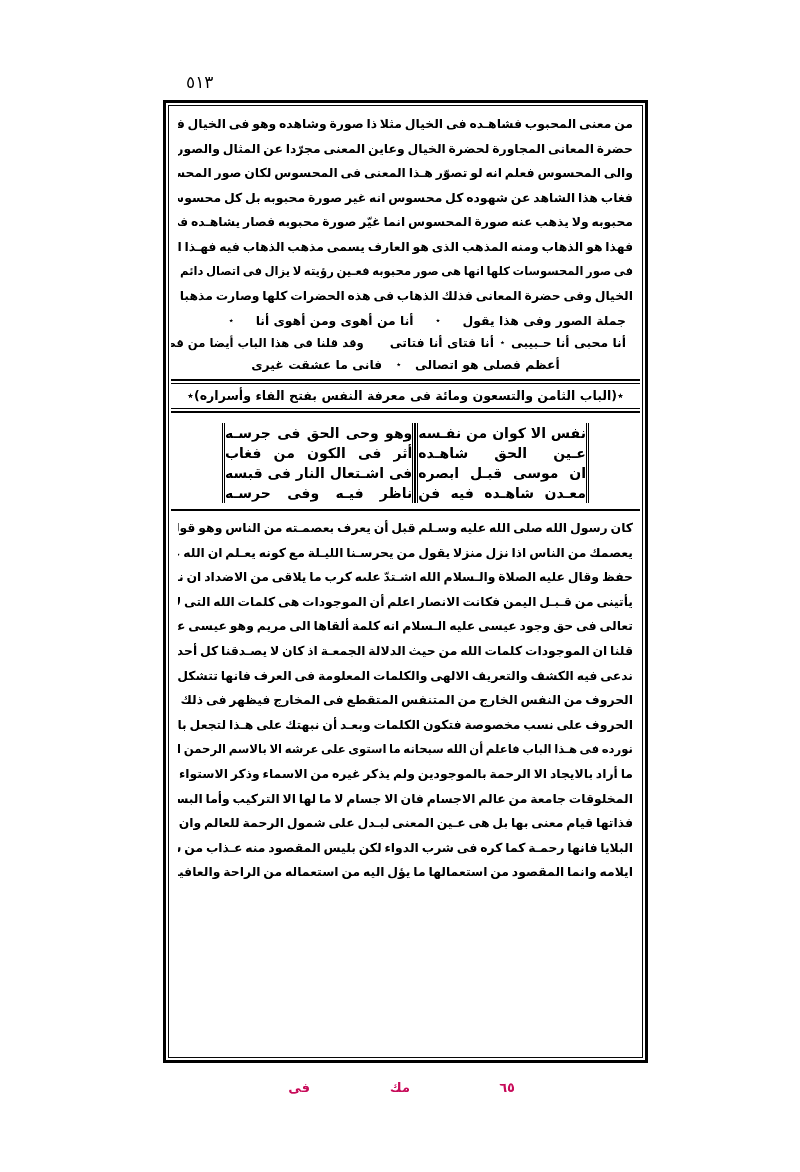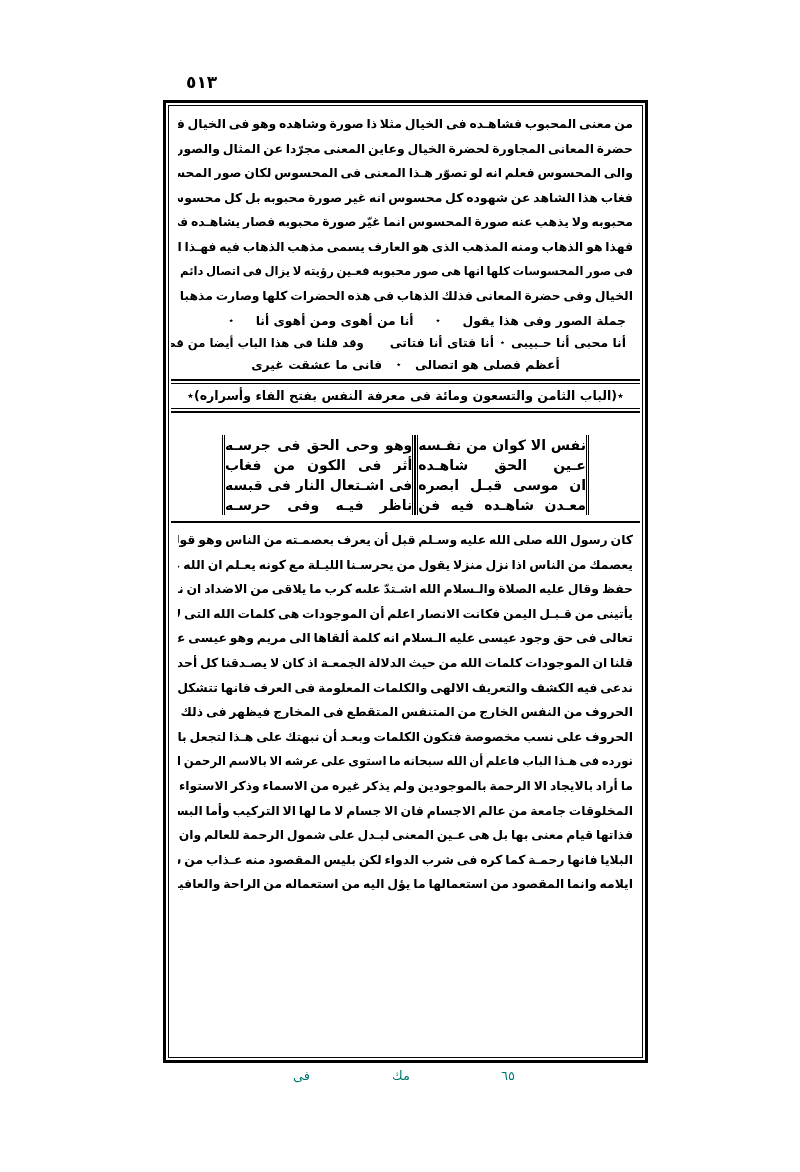--- a/index.html
+++ b/index.html
@@ -23,21 +23,21 @@
     height: 1172px;
     background: #fefefe;
   }
 
   
   .folio-number {
     position: absolute;
     left: 186px;
     top: 72px;
     font-size: 17px;
-    font-weight: bold;
+    font-weight: normal;
     color: #0a0a0a;
     direction: rtl;
     letter-spacing: 0.5px;
     font-family: "DejaVu Sans", "Liberation Sans", sans-serif;
   }
 
   
   .frame {
     position: absolute;
     left: 163px;
@@ -120,21 +120,21 @@
     text-align-last: center;
     white-space: nowrap;
   }
   .verse-note {
     font-size: 11.6px;
     white-space: nowrap;
   }
 
   
   .chapter-band {
-    margin: 3px 0 16px 0;
+    margin: 3px 0 4px 0;
     border-top: 2.5px solid #0a0a0a;
     border-bottom: 2.5px solid #0a0a0a;
     padding: 2px 0;
   }
   .chapter-band-inner {
     border-top: 1px solid #0a0a0a;
     border-bottom: 1px solid #0a0a0a;
     padding: 3px 0 4px 0;
   }
   .chapter-title {
@@ -200,24 +200,24 @@
   .footer {
     position: absolute;
     left: 163px;
     top: 1068px;
     width: 485px;
     height: 40px;
     direction: rtl;
   }
   .footer-item {
     position: absolute;
-    top: 0;
+    top: 12px;
     font-size: 13px;
-    font-weight: normal;
-    color: #0f766e;
+    font-weight: bold;
+    color: #be185d;
     direction: rtl;
     font-family: "DejaVu Sans", "Liberation Sans", sans-serif;
   }
   .footer-num { right: 133px; }
   .footer-mid { right: 238px; }
   .footer-end { right: 338px; }
 
   
   .ink-warp { filter: contrast(1.12); }
 </style>

